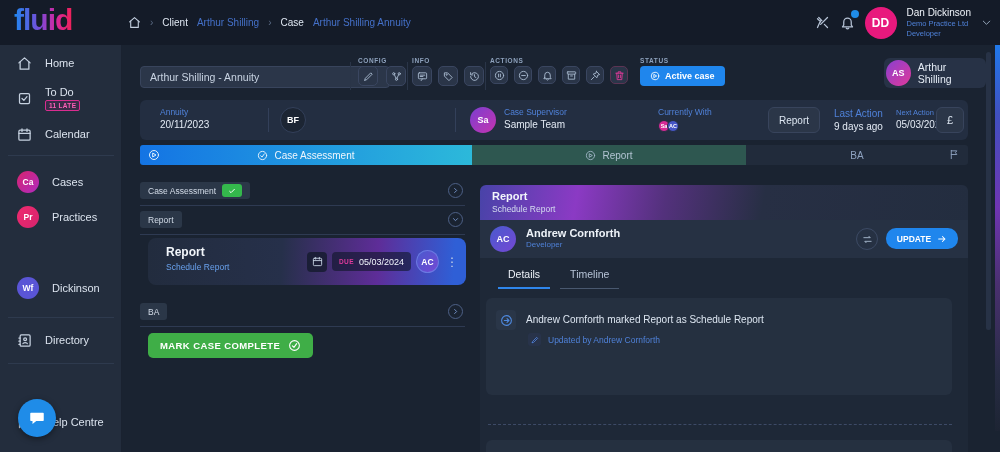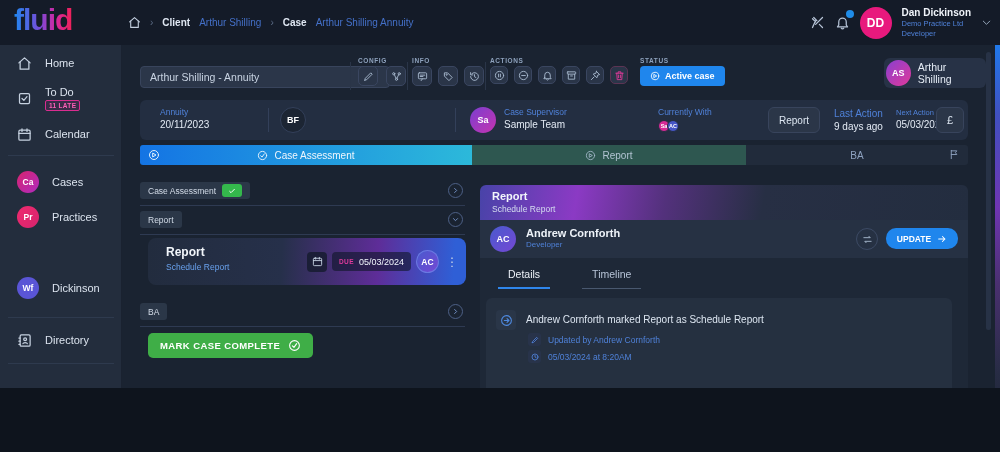--- a/index.html
+++ b/index.html
@@ -1,34 +1,34 @@
 <!DOCTYPE html>
 <html><head>
 <meta charset="utf-8">
 <style>
   * { margin:0; padding:0; box-sizing:border-box; font-family:"Liberation Sans", sans-serif; }
   html,body { background:#0e141d; }
-  .app { position:relative; width:1000px; height:388px; background:#1a2331; overflow:hidden; }
+  .app { position:relative; width:1000px; height:452px; background:#1a2331; overflow:hidden; }
   svg { display:block; }
 
   
   .topbar { position:absolute; left:0; top:0; width:1000px; height:45px; background:#141b28; z-index:5; }
   .logo { position:absolute; left:14px; top:3px; font-size:30px; font-weight:800; letter-spacing:-1px;
           background:linear-gradient(90deg,#1e88f0 0%,#7a4ad8 45%,#d428a0 72%,#ef2158 100%);
           -webkit-background-clip:text; background-clip:text; color:transparent; }
   .crumbs { position:absolute; left:128px; top:0; height:45px; display:flex; align-items:center; gap:9px; font-size:10px; }
   .crumb-sep { color:#58котор6a84; color:#5a6a84; font-size:10px; }
-  .crumb-label { color:#dfe7f2; font-weight:700; }
+  .crumb-label { color:#dfe7f2; font-weight:400; }
   .crumb-val { color:#44мест70c8; color:#4470c8; }
   .top-right { position:absolute; right:8px; top:0; height:45px; display:flex; align-items:center; gap:10px; }
   .bell-wrap { position:relative; }
   .bell-dot { position:absolute; right:-4px; top:-5px; width:8px; height:8px; border-radius:50%; background:#1f8ce8; }
   .av { border-radius:50%; display:flex; align-items:center; justify-content:center; font-weight:700; color:#fff; }
   .user-block { line-height:1.25; }
-  .user-name { font-size:10px; font-weight:700; color:#f0f4fa;text-align:right; }
+  .user-name { font-size:10px; font-weight:400; color:#f0f4fa;text-align:right; }
   .user-sub { font-size:7.5px; color:#4f81d8; }
 
   
   .sidebar { position:absolute; left:0; top:45px; width:122px; height:407px; background:#232d3d; border-right:1px solid #1a2230; z-index:4; }
   .snav { position:absolute; left:0; width:122px; height:24px; display:flex; align-items:center; gap:13px; padding-left:17px; color:#dbe3ee; font-size:11px; cursor:pointer; }
   .snav .ic { color:#c6d1e0; flex:0 0 auto; }
   .sdiv { position:absolute; left:8px; width:106px; border-top:1px solid #2e3a4e; }
   .badge-late { display:inline-block; margin-top:2px; font-size:6.5px; font-weight:700; letter-spacing:.3px; color:#ff5fb8;
                 border:1px solid #d92d90; border-radius:2px; padding:1px 3px; background:rgba(217,45,144,.12); }
   .circ-ic { width:22px; height:22px; font-size:8.5px; }
@@ -93,21 +93,21 @@
   .dp-head { position:absolute; left:480px; top:185px; width:488px; height:35px; border-radius:6px 6px 0 0;
              background:linear-gradient(100deg,#4843a8 0%,#8b3ac4 20%,#53317c 38%,#272f44 58%,#232d3f 100%); }
   .dp-head .t { position:absolute; left:12px; top:5px; font-size:11px; font-weight:700; color:#f2f6fb; }
   .dp-head .s { position:absolute; left:12px; top:19px; font-size:8.5px; color:#d6dff0; }
   .dp-person { position:absolute; left:480px; top:220px; width:488px; height:38px; background:#263143; }
   .swap-btn { position:absolute; right:90px; top:8px; width:22px; height:22px; border:1px solid #3c4a64; border-radius:50%;
               display:flex; align-items:center; justify-content:center; color:#a9bacf; cursor:pointer; }
   .update-btn { position:absolute; right:10px; top:8px; width:72px; height:21px; background:#1f86ed; border:none; border-radius:10px;
                 display:flex; align-items:center; justify-content:center; gap:6px; color:#fff; font-size:8.5px; font-weight:700; cursor:pointer; }
   .dp-body { position:absolute; left:480px; top:258px; width:488px; height:194px; background:#1e2837; }
-  .tabs { display:flex; gap:32px; padding:10px 0 0 18px; }
+  .tabs { display:flex; gap:10px; padding:10px 0 0 18px; }
   .tab { font-size:10.5px; padding:0 10px 7px 10px; cursor:pointer; }
   .tab.active { color:#ecf1f8; border-bottom:2px solid #2f86eb; }
   .tab.idle { color:#b7c4d7; border-bottom:1px solid #49586f; }
   .tl-card { position:absolute; left:486px; top:298px; width:466px; height:97px; background:#253040; border-radius:6px; }
   .tl-icon { position:absolute; left:10px; top:12px; width:20px; height:20px; border-radius:4px; background:#2a3648;
              display:flex; align-items:center; justify-content:center; color:#4f8ae0; }
   .tl-title { position:absolute; left:40px; top:16px; font-size:10px; color:#dde6f1; }
   .tl-items { position:absolute; left:42px; top:35px; display:flex; flex-direction:column; gap:4px; }
   .tl-row { display:flex; align-items:center; gap:7px; font-size:8.5px; color:#4f81d8; }
   .tl-mini { width:13px; height:13px; border-radius:3px; background:#28334a; display:flex; align-items:center; justify-content:center; color:#4f81d8; }
@@ -521,29 +521,20 @@
     <div class="tl-title">Andrew Cornforth marked Report as Schedule Report</div>
     <div class="tl-items">
       <div class="tl-row">
         <span class="tl-mini">
           <svg width="8" height="8" viewBox="0 0 24 24" fill="none" stroke="currentColor" stroke-width="2.5" stroke-linecap="round" stroke-linejoin="round">
               <path d="M4 20l1-4L17 4l3 3L8 19l-4 1z"></path>
             </svg>
         </span>
         <span>Updated by Andrew Cornforth</span>
       </div>
-      <div class="tl-row">
-        <span class="tl-mini">
-          <svg width="8" height="8" viewBox="0 0 24 24" fill="none" stroke="currentColor" stroke-width="2.5" stroke-linecap="round" stroke-linejoin="round">
-              <circle cx="12" cy="12" r="9"></circle>
-              <path d="M12 7v5l3.5 2"></path>
-            </svg>
-        </span>
-        <span>05/03/2024 at 8:20AM</span>
-      </div>
     </div>
   </div>
   <div class="dash-sep"></div>
   <div class="next-card"></div>
 
   <div class="scroll-thumb"></div>
   <div class="edge-grad"></div>
 
 </div>
 

